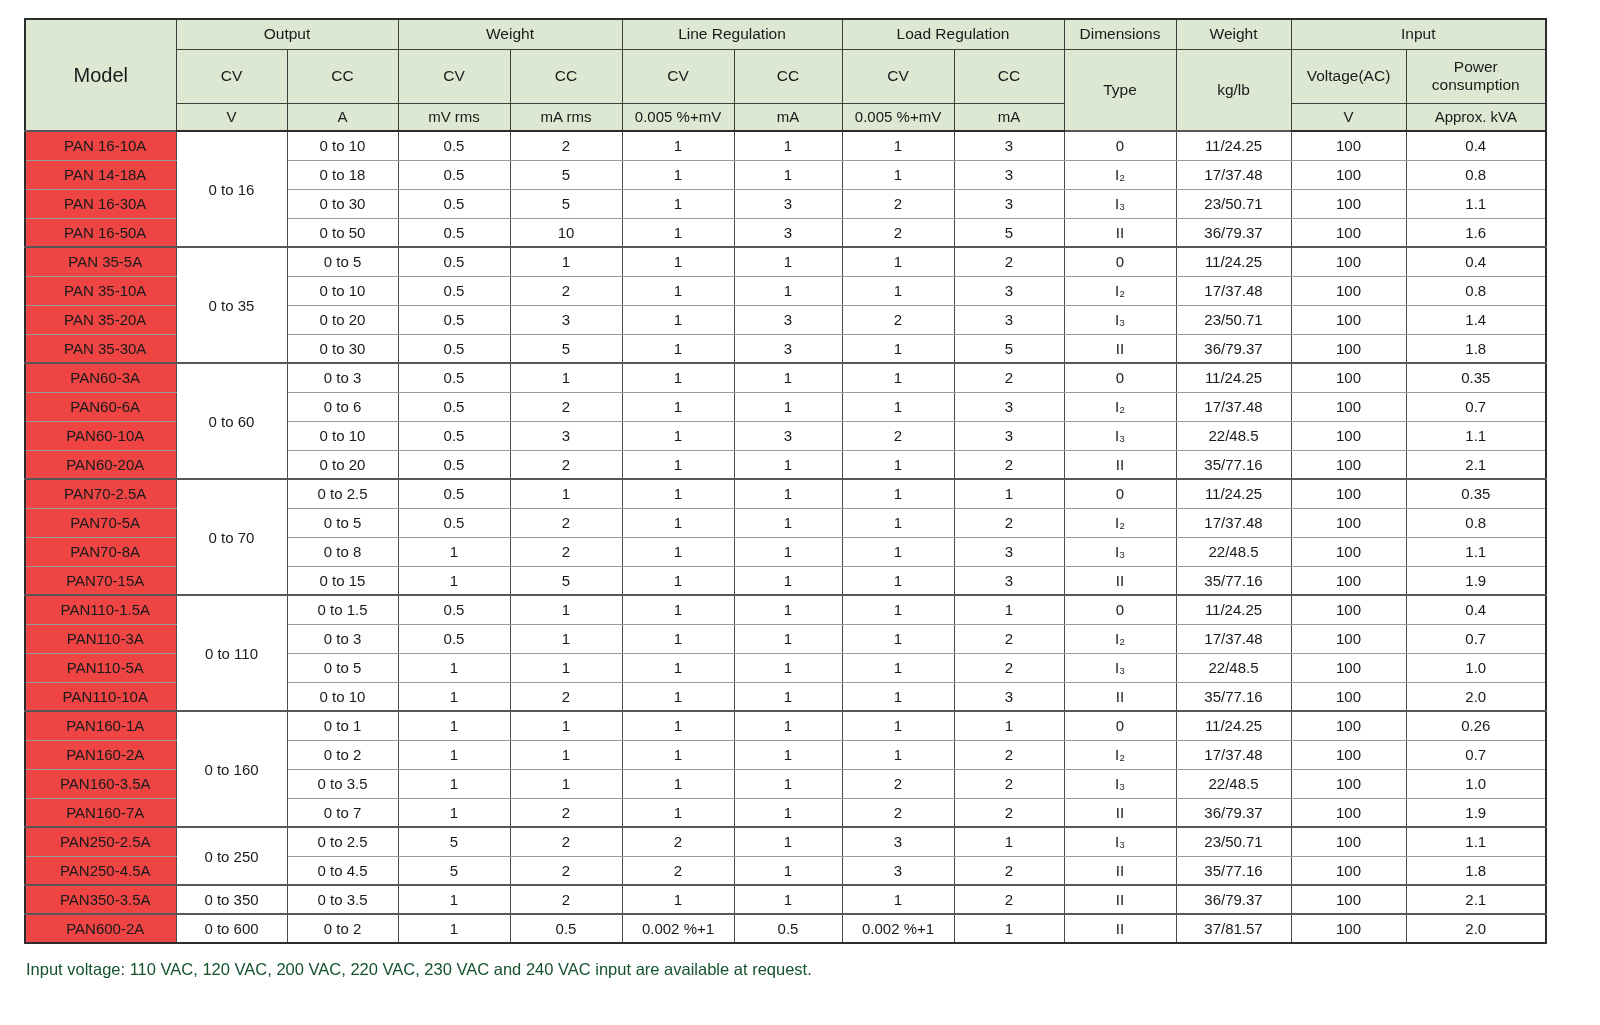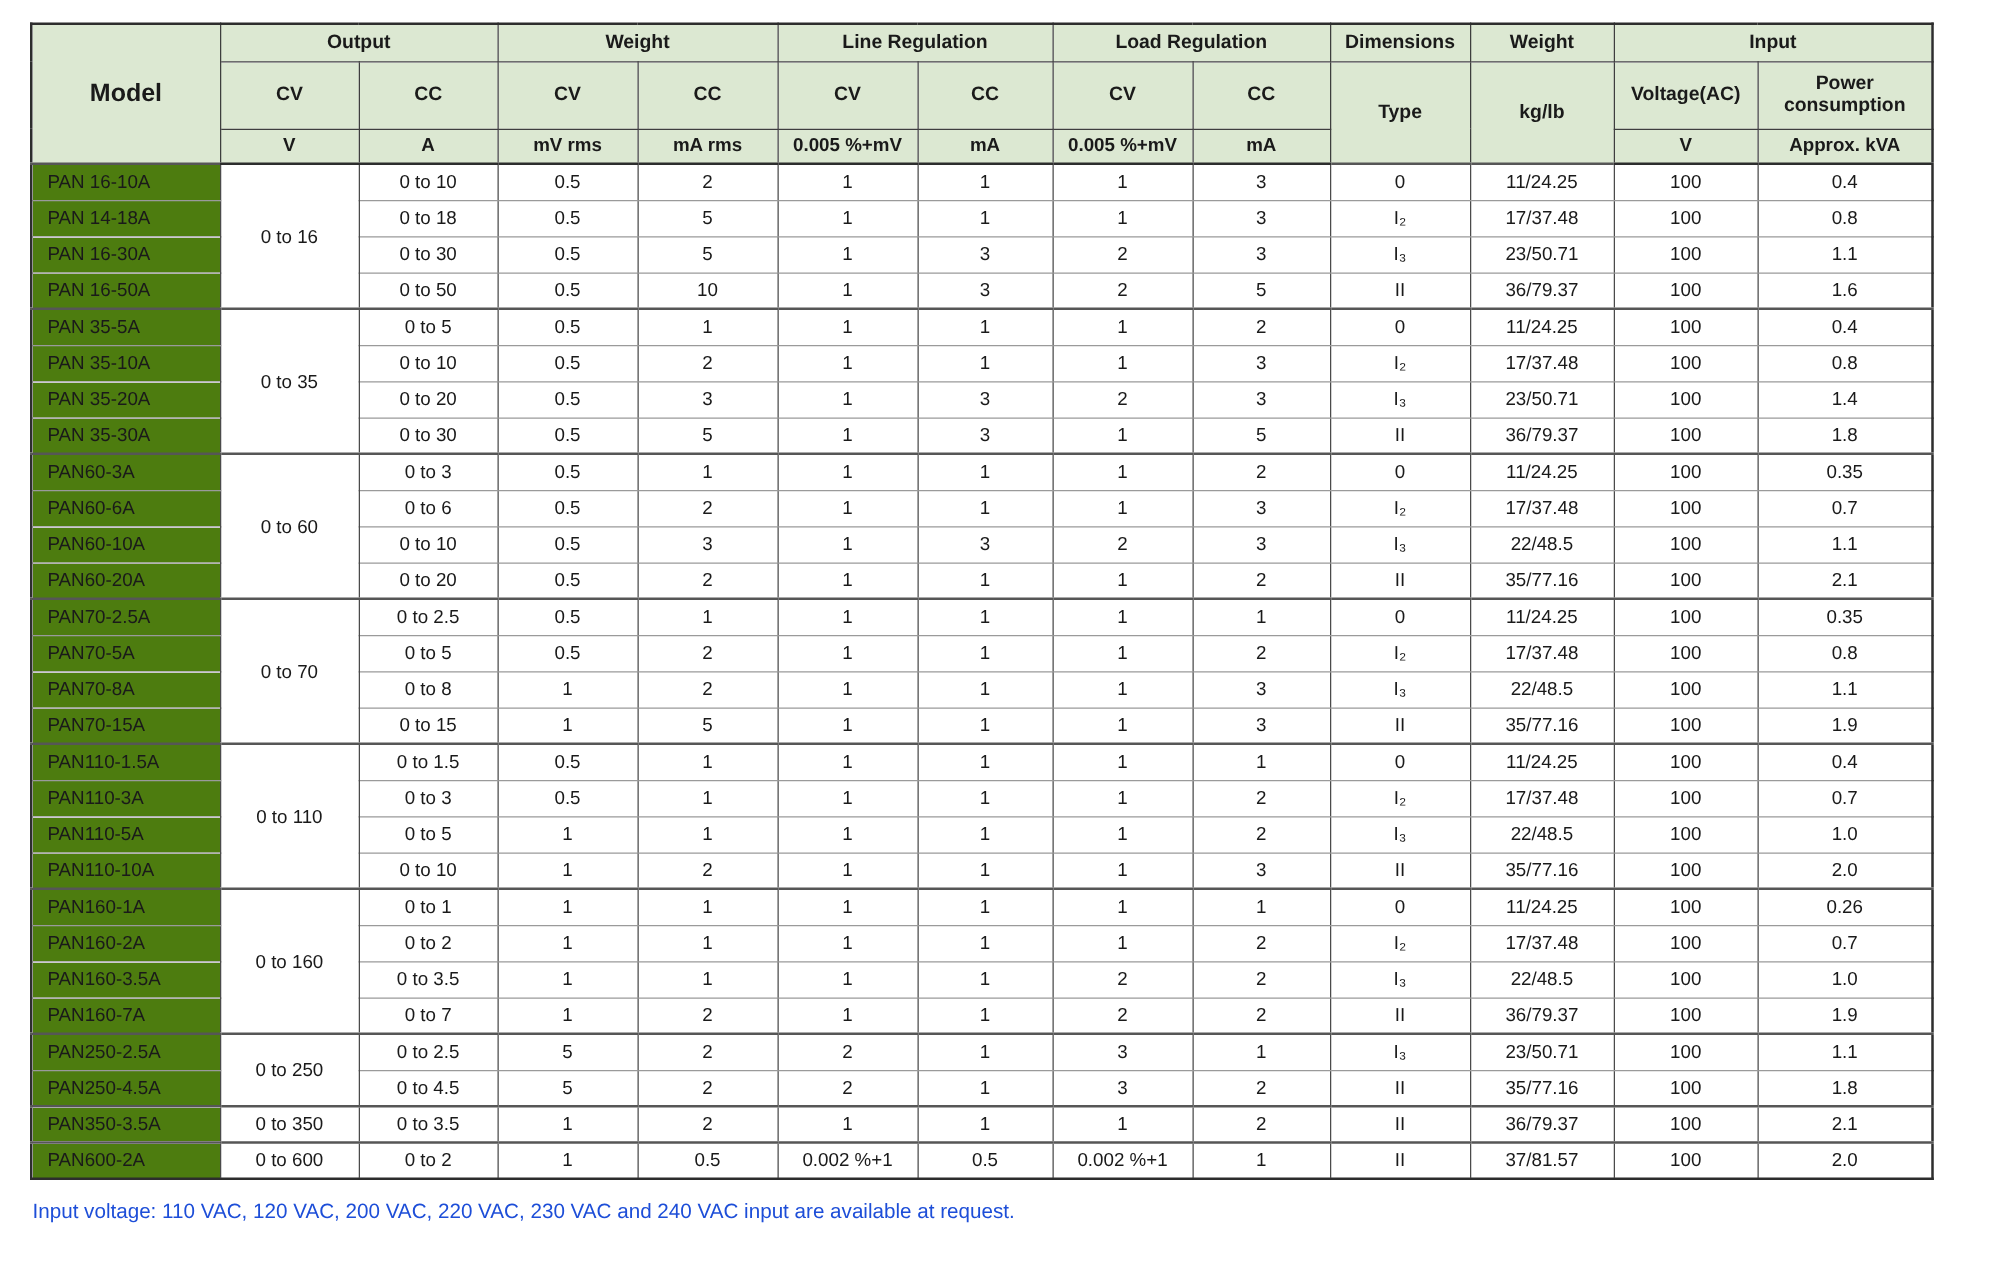--- a/index.html
+++ b/index.html
@@ -13,42 +13,42 @@
   table.spec {
     border-collapse:collapse; table-layout:fixed; width:1521px;
     border:2px solid #2d2d2d;
   }
   .spec th, .spec td {
     box-sizing:border-box; padding:0 3px; text-align:center; vertical-align:middle;
     overflow:hidden; white-space:nowrap;
   }
   
   .spec thead th {
-    background:#dce8d2; font-weight:bold; font-size:15.5px;
+    background:#dce8d2; font-weight:normal; font-size:15.5px;
     border:1px solid #3e3e3e;
   }
   .spec thead tr.h-group th { height:30px; }
   .spec thead tr.h-sub th   { height:54px; }
   .spec thead tr.h-units th { height:28px; font-size:15px; border-bottom:2px solid #2d2d2d; }
   .spec thead th.model-h { font-size:20px; }
   .pw { display:inline-block; width:100px; line-height:1.15; white-space:normal; }
 
   
   .spec tbody td {
     height:29px; font-size:15px; background:#ffffff;
     border-left:1px solid #4a4a4a; border-right:1px solid #4a4a4a;
     border-top:1px solid #9a9a9a; border-bottom:1px solid #9a9a9a;
   }
   .spec tbody td.model {
-    background:#4d7c0f; text-align:left; padding-left:12px;
+    background:#ef4444; text-align:center; padding-left:12px;
   }
   .spec tbody tr.group-start td { border-top:2px solid #565656; }
 
   .footnote {
-    margin:16px 0 16px 2px; font-size:16.5px; color:#1d4ed8;
+    margin:16px 0 16px 2px; font-size:16.5px; color:#14532d;
   }
 </style>
 </head>
 <body>
 
 <div class="wrap">
   <table class="spec">
     <colgroup>
       <col style="width:151px">
         <col style="width:111px">

